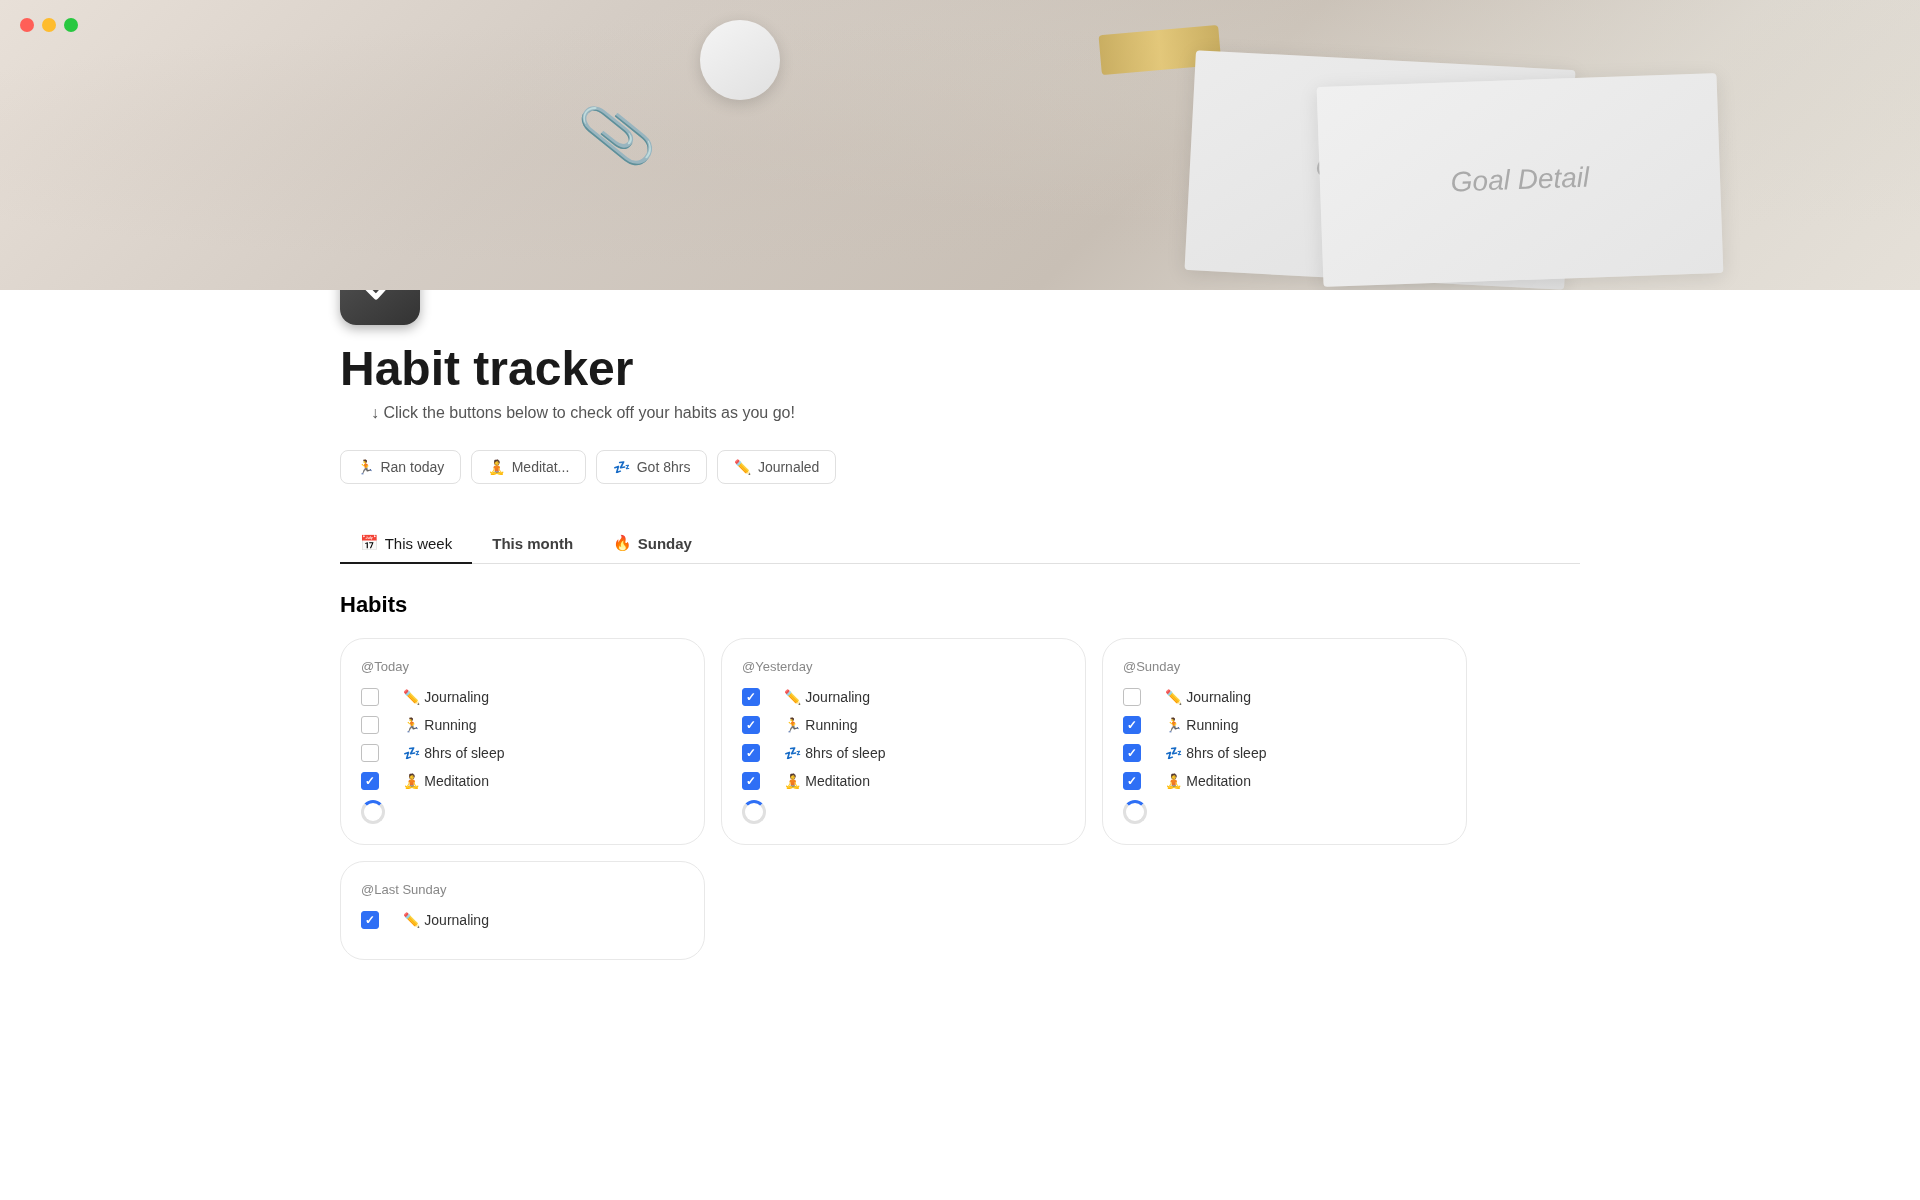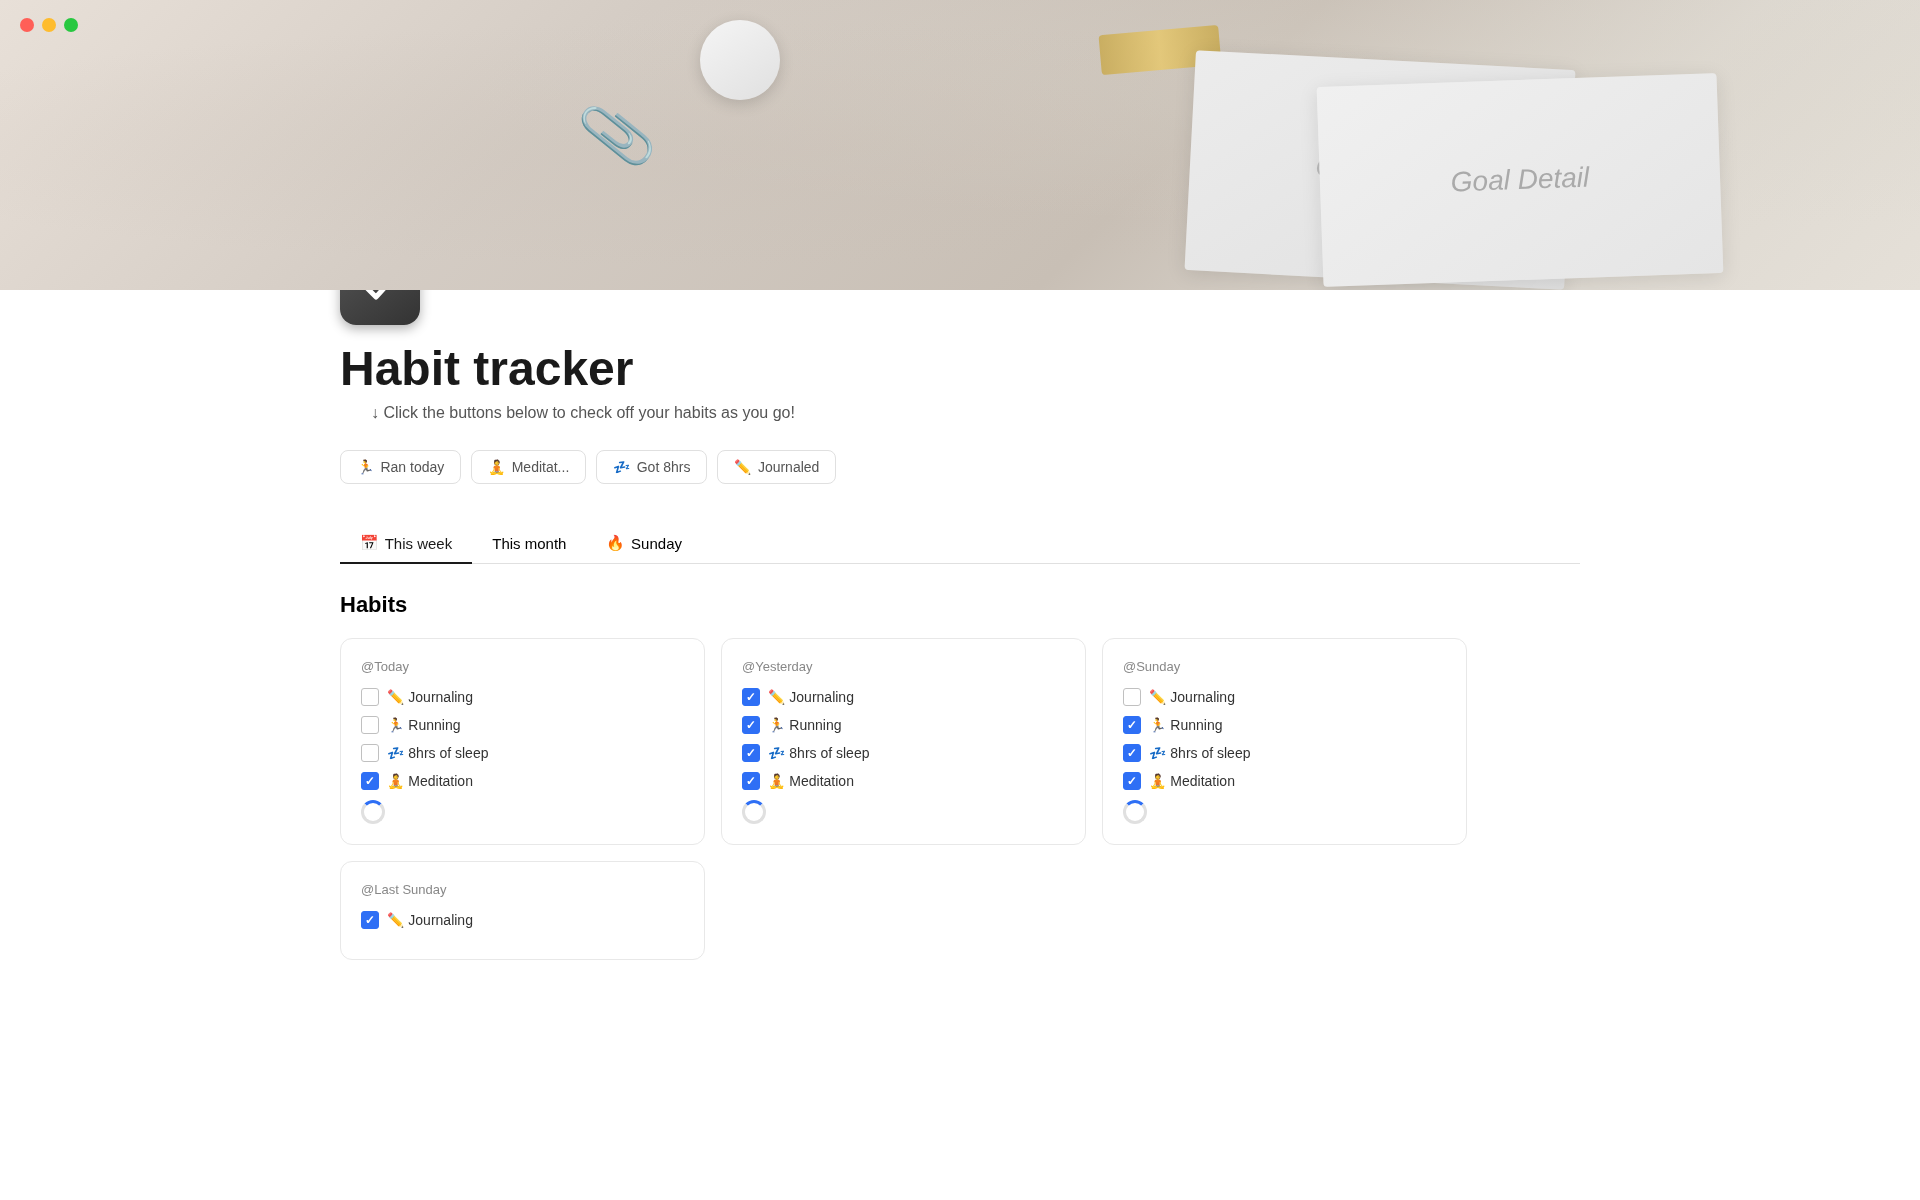--- a/index.html
+++ b/index.html
@@ -176,24 +176,25 @@
       gap: 0;
       border-bottom: 1px solid #e0e0e0;
       margin-bottom: 28px;
     }
     .tab {
       display: flex;
       align-items: center;
       gap: 6px;
       padding: 10px 20px;
       font-size: 15px;
-      color: #000000;
+      color: #404040;
       cursor: pointer;
       border-bottom: 2px solid transparent;
       margin-bottom: -1px;
+      font-weight: bold;
     }
     .tab.active {
       color: #1a1a1a;
       border-bottom: 2px solid #1a1a1a;
       font-weight: 500;
     }
 
     
     .section-title {
       font-size: 22px;
@@ -206,36 +207,36 @@
     .cards-grid {
       display: flex;
       gap: 16px;
       flex-wrap: wrap;
       margin-bottom: 16px;
     }
 
     .habit-card {
       width: 365px;
       border: 1px solid #e8e8e8;
-      border-radius: 12px;
+      border-radius: 24px;
       padding: 20px;
       background: #fff;
     }
 
     .card-date {
       font-size: 13px;
       color: #888;
       margin-bottom: 14px;
       font-weight: 500;
     }
 
     .habit-item {
       display: flex;
       align-items: center;
-      gap: 8px;
+      gap: 24px;
       margin-bottom: 10px;
       font-size: 14px;
       color: #333;
     }
 
     .checkbox {
       width: 18px;
       height: 18px;
       border: 1.5px solid #c0c0c0;
       border-radius: 3px;

